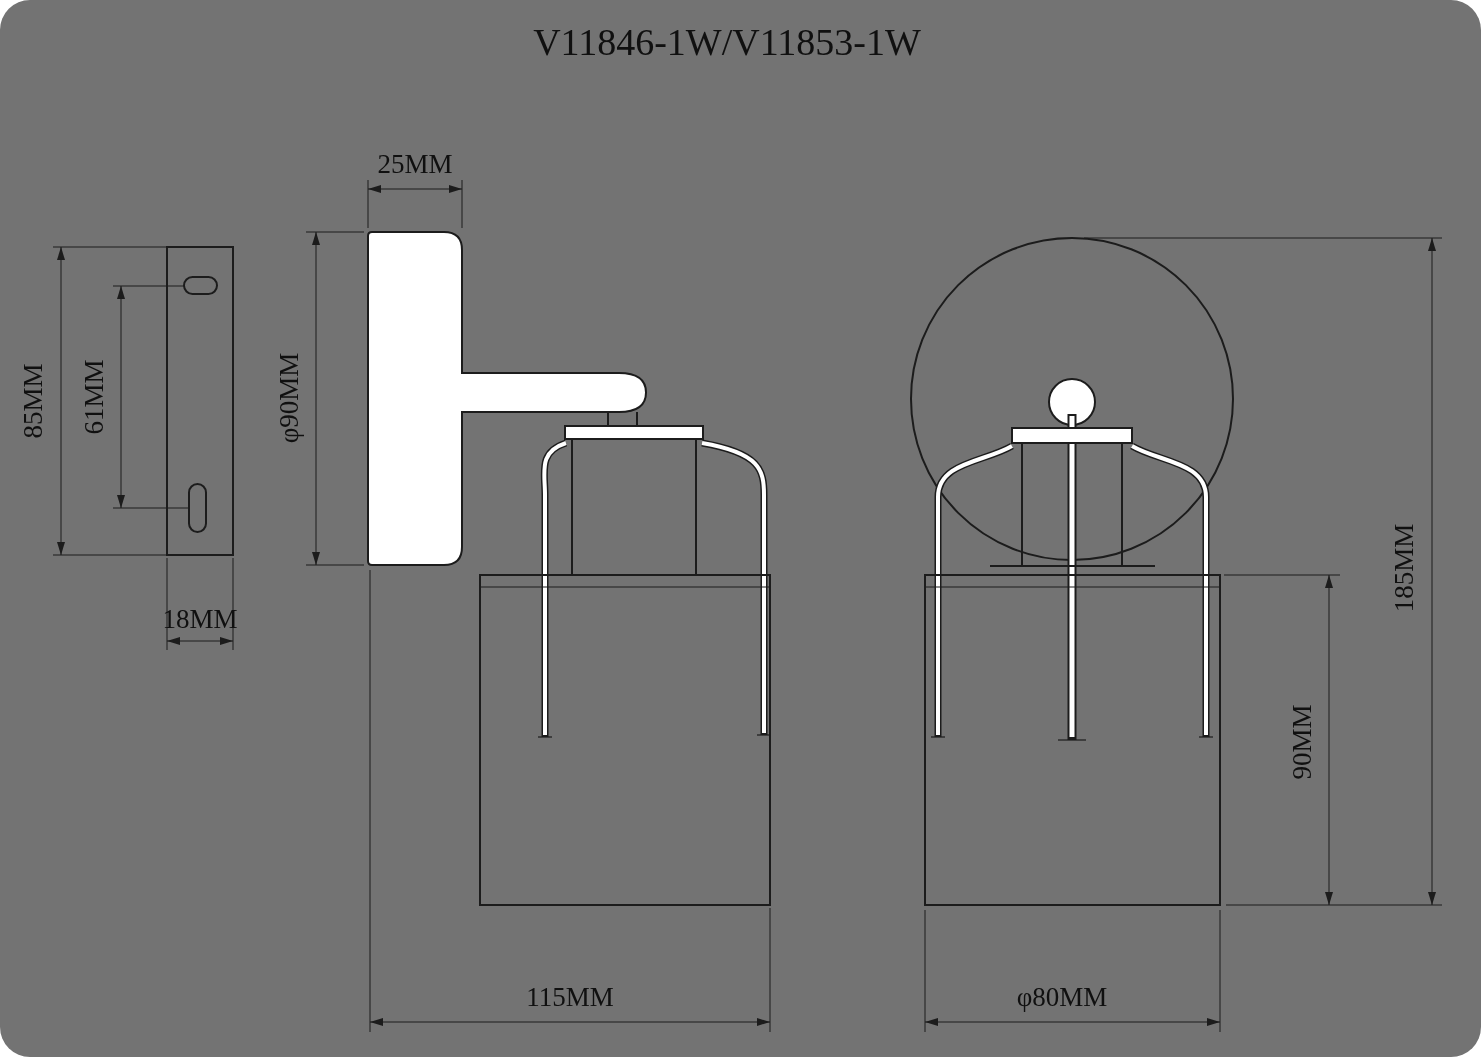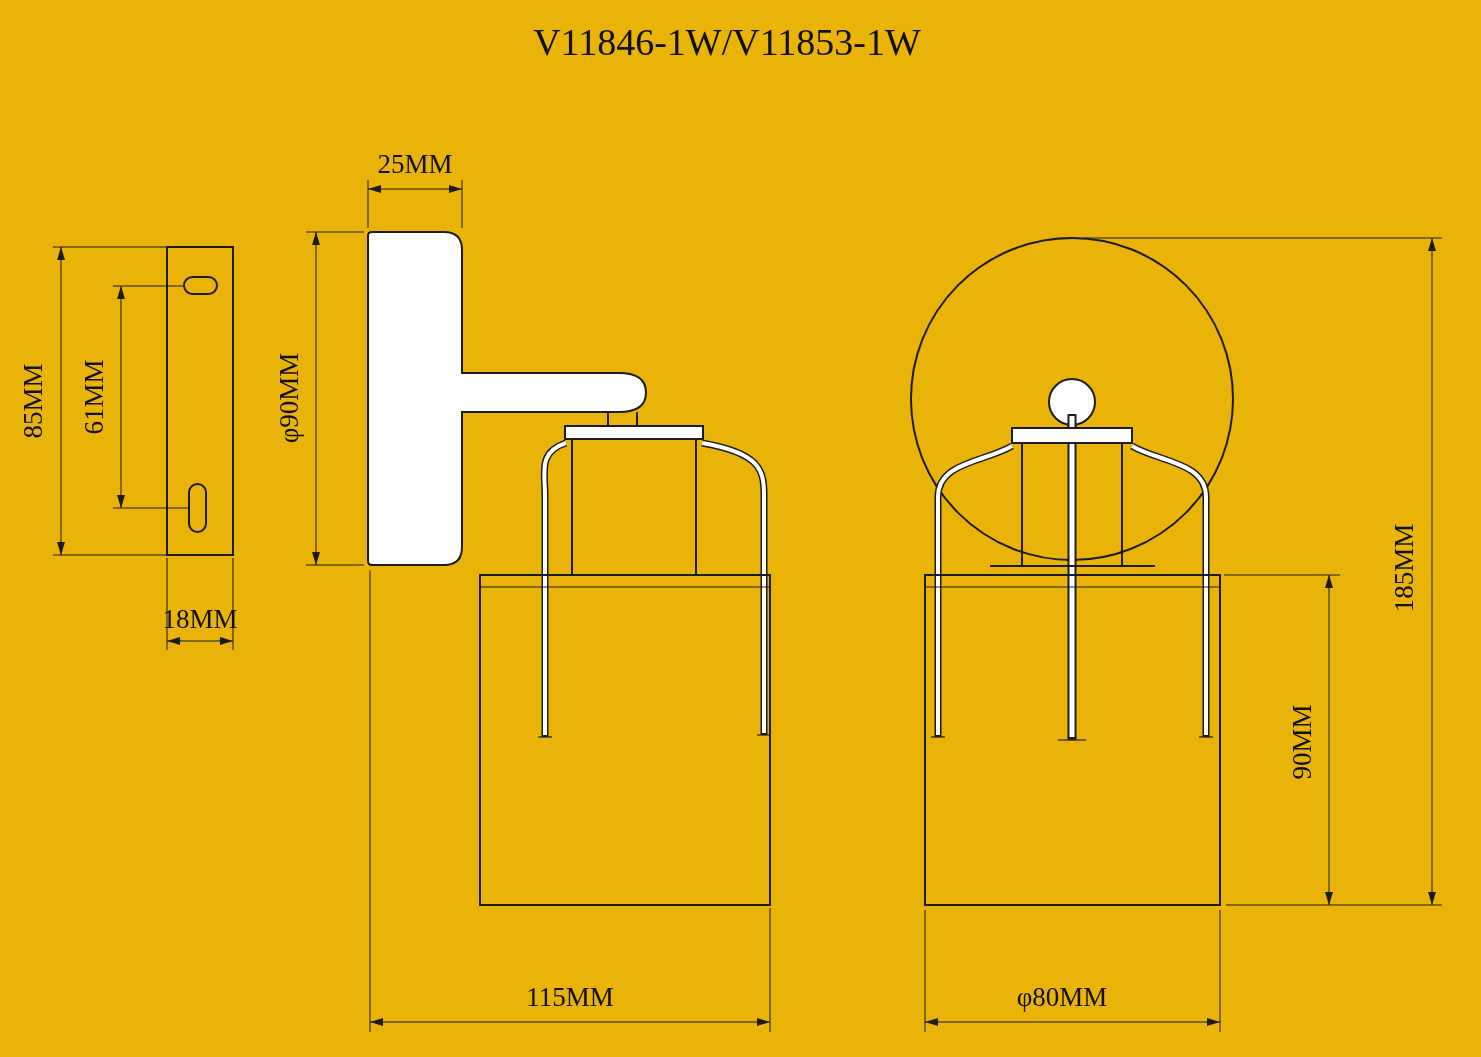--- a/index.html
+++ b/index.html
@@ -1,21 +1,22 @@
 <!DOCTYPE html>
 <html><head>
 <meta charset="utf-8">
 <style>
   html,body{margin:0;padding:0;background:#ffffff;}
   .canvas{
     position:relative;
     width:1481px;height:1057px;
-    background:#eab308;
+    background:#737373;
     font-family:"Liberation Serif", serif;
     overflow:hidden;
+    border-radius:30px;
   }
   svg{position:absolute;top:0;left:0;}
   .obj{fill:none;stroke:#1c1c1c;stroke-width:2;}
   .objw{fill:#ffffff;stroke:#1c1c1c;stroke-width:2;}
   .fillw{fill:#ffffff;stroke:none;}
   .thin{fill:none;stroke:#1c1c1c;stroke-width:1.2;}
   .dim{fill:none;stroke:#1c1c1c;stroke-width:1;}
   .wireB{fill:none;stroke:#1c1c1c;stroke-width:7;}
   .wireW{fill:none;stroke:#ffffff;stroke-width:4;}
   .rodB{fill:none;stroke:#1c1c1c;stroke-width:9;}

